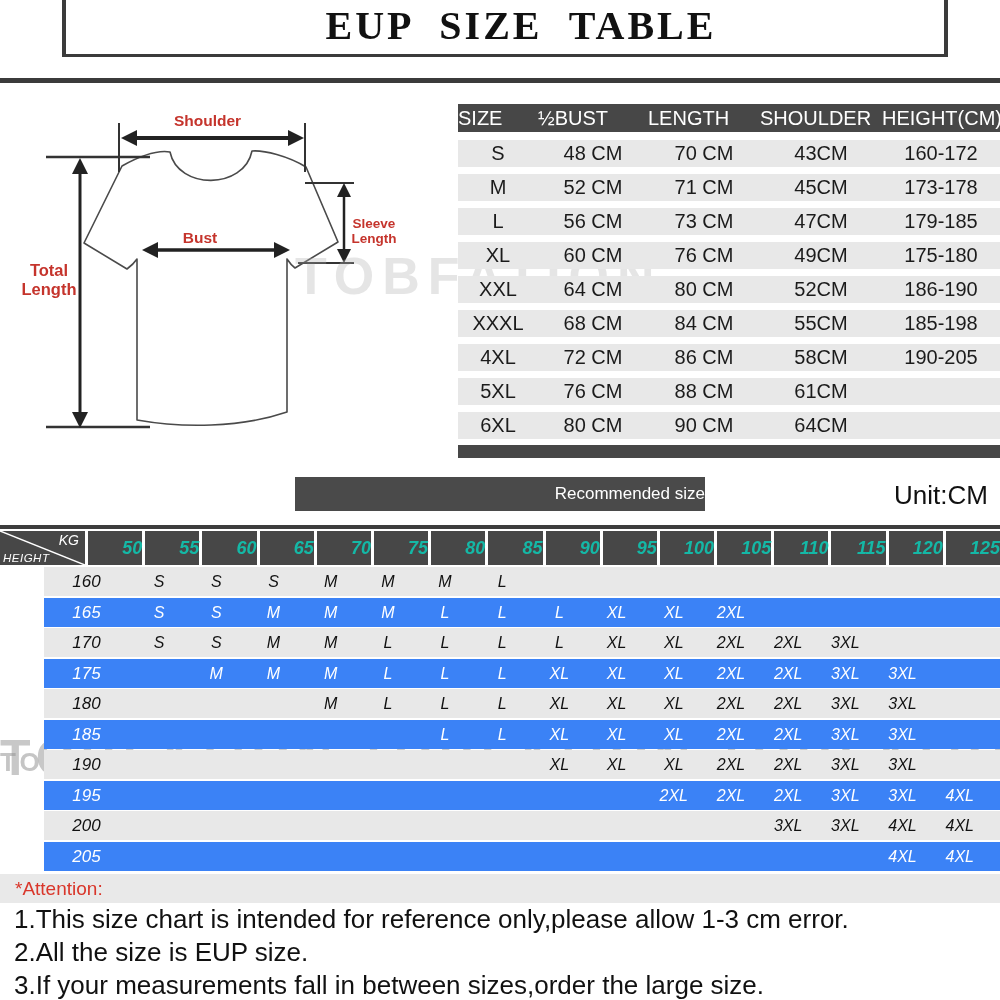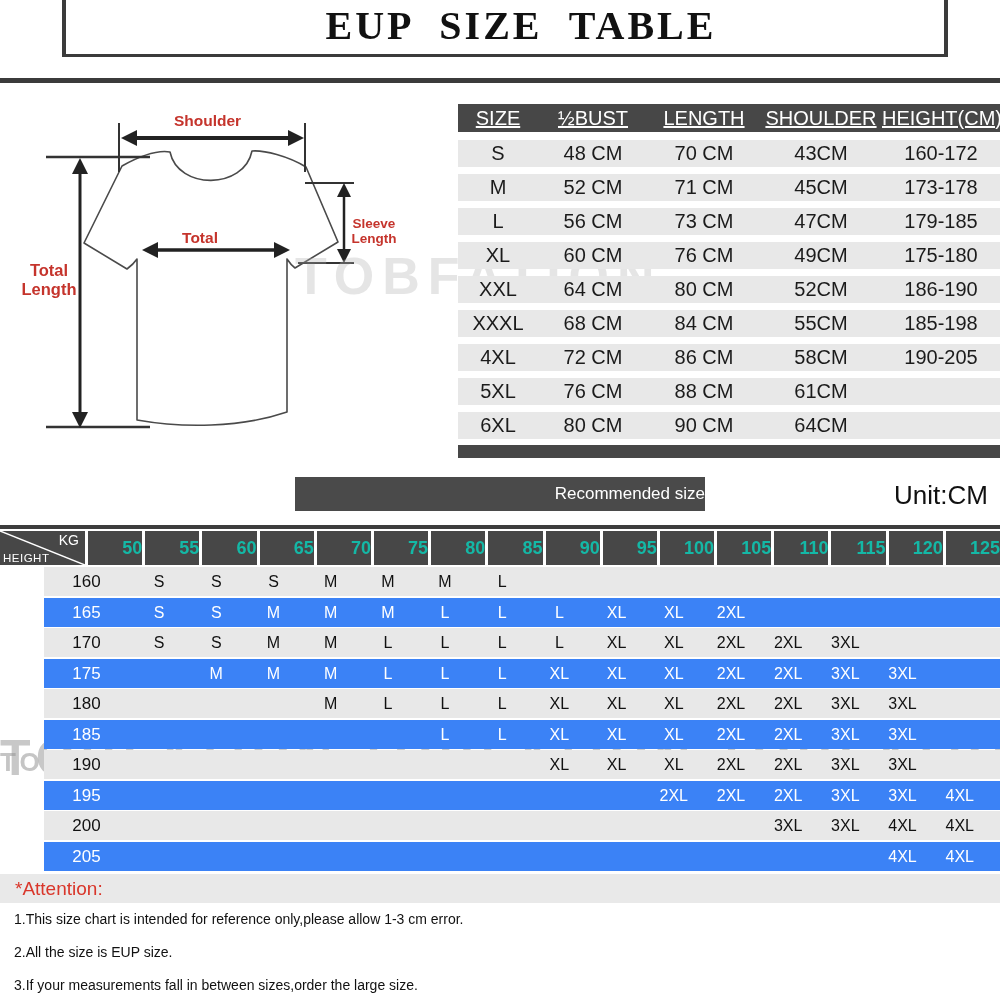--- a/index.html
+++ b/index.html
@@ -14,56 +14,56 @@
               font-size:40px;font-weight:bold;letter-spacing:3px;word-spacing:14px;color:#111;}
 
   
   .diagram-label{position:absolute;color:#c5342c;font-weight:bold;text-align:center;line-height:17px;}
   .wm{position:absolute;font-weight:bold;white-space:nowrap;overflow:hidden;pointer-events:none;}
 
   
   .st-grid{display:grid;grid-template-columns:80px 110px 112px 122px 118px;}
   .st-header{position:absolute;left:458px;top:104px;width:542px;height:28px;
              background:#474747;color:#fff;font-size:20px;}
-  .st-hcell{text-align:center;line-height:28px;text-decoration:underline;}
+  .st-hcell{text-align:left;line-height:28px;}
   #st-rows{position:absolute;left:458px;top:132px;width:542px;}
   .st-row{height:27px;background:#e8e8e8;margin-top:7px;font-size:20px;}
   .st-row:first-child{margin-top:8px;}
   .st-cell{text-align:center;line-height:27px;}
   .st-bottom-bar{position:absolute;left:458px;top:445px;width:542px;height:13px;background:#474747;}
 
   
   .reco-bar{position:absolute;left:295px;top:477px;width:410px;height:34px;background:#4a4a4a;
             color:#fff;font-size:17px;text-align:right;line-height:34px;}
   .unit{position:absolute;left:850px;top:478px;width:138px;height:34px;color:#111;
         font-size:26px;text-align:right;line-height:34px;}
 
   
-  .wh-grid{display:grid;grid-template-columns:85px repeat(16,1fr);column-gap:3px;}
+  .wh-grid{display:grid;grid-template-columns:85px repeat(16,1fr);column-gap:3px;font-style:italic;}
   .grid-topline{position:absolute;left:0;top:525px;width:1000px;height:4px;background:#3d3d3d;}
   #wh-header{position:absolute;left:0;top:531px;width:1000px;height:34px;}
   .wh-hcell{background:#474747;color:#14b8a6;font-size:18px;font-weight:bold;
             text-align:right;line-height:34px;}
   .wh-corner{position:relative;background:#474747;color:#fff;}
   .wh-corner svg{position:absolute;left:0;top:0;}
   .corner-kg{position:absolute;top:1px;right:6px;font-size:14px;}
   .corner-height{position:absolute;bottom:1px;left:3px;font-size:11.5px;letter-spacing:.5px;}
   #wh-rows{position:absolute;left:0;top:567px;width:1000px;margin-left:44px;}
   .wh-row{height:29px;margin-bottom:1.5px;}
   .wh-row.light{background:#e8e8e8;color:#111;}
   .wh-row.dark{background:#3b82f6;color:#fff;}
   .wh-label{text-align:center;line-height:29px;font-size:17px;}
   .wh-cell{text-align:center;line-height:29px;font-size:16px;}
 
   
   .attention-strip{position:absolute;left:0;top:874px;width:1000px;height:29px;background:#e9e9e9;}
   .attention-title{position:absolute;left:15px;top:874px;height:41px;line-height:29px;
                    color:#d9362a;font-size:19px;}
   #attention-items{position:absolute;left:14px;top:903px;width:980px;}
-  .attention-item{font-size:14px;line-height:33px;color:#111;}
+  .attention-item{font-size:26px;line-height:33px;color:#111;}
 </style>
 </head>
 <body>
 
 <div class="canvas">
 
   <div class="title-line" style="left:62px;top:0;width:4px;height:56px;"></div>
   <div class="title-line" style="left:944px;top:0;width:4px;height:56px;"></div>
   <div class="title-line" style="left:62px;top:54px;width:886px;height:3px;"></div>
   <h1 class="page-title" style="margin:0;">EUP SIZE TABLE</h1>
@@ -92,21 +92,21 @@
     <polygon points="290,160 274,152 274,168" fill="#222"></polygon>
 
     <line x1="305" y1="93" x2="354" y2="93" stroke="#333" stroke-width="2"></line>
     <line x1="298" y1="173" x2="354" y2="173" stroke="#333" stroke-width="2"></line>
     <line x1="344" y1="103" x2="344" y2="163" stroke="#222" stroke-width="2.5"></line>
     <polygon points="344,93 337,107 351,107" fill="#222"></polygon>
     <polygon points="344,173 337,159 351,159" fill="#222"></polygon>
   </svg>
 
   <div class="diagram-label" style="left:160px;top:112px;width:95px;font-size:15.5px;">Shoulder</div>
-  <div class="diagram-label" style="left:155px;top:229px;width:90px;font-size:15.5px;">Total</div>
+  <div class="diagram-label" style="left:155px;top:229px;width:90px;font-size:15.5px;">Bust</div>
   <div class="diagram-label" style="left:5px;top:261px;width:88px;font-size:16.5px;line-height:19px;">Total Length</div>
   <div class="diagram-label" style="left:346px;top:216px;width:56px;font-size:13.5px;line-height:15px;text-align:center;">Sleeve Length</div>
 
   <div class="wm" style="left:295px;top:246px;font-size:52px;letter-spacing:8px;color:rgba(175,175,175,0.33);">TOBFATION</div>
   <div class="wm" style="left:450px;top:567px;font-size:28px;letter-spacing:12px;color:rgba(120,120,120,0.14);">TOBFATION</div>
   <div class="wm" style="left:155px;top:593px;width:845px;font-size:38px;letter-spacing:10px;color:rgba(255,255,255,0.22);">TOBFATION TOBFATION</div>
   <div class="wm" style="left:0;top:729px;width:1000px;font-size:50px;letter-spacing:6px;color:rgba(145,145,145,0.5);">TOBFATION TOBFATION TOBFATION</div>
   <div class="wm" style="left:0;top:747px;font-size:26px;letter-spacing:4px;color:rgba(150,150,150,0.55);">TOBFATION</div>
 
   <div id="st-header" class="st-header st-grid">

